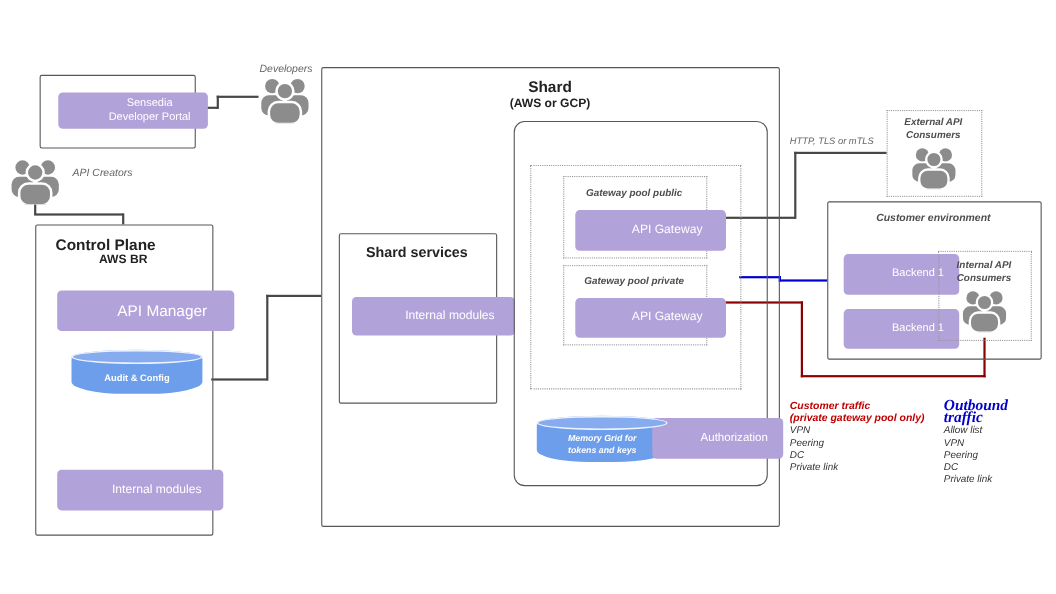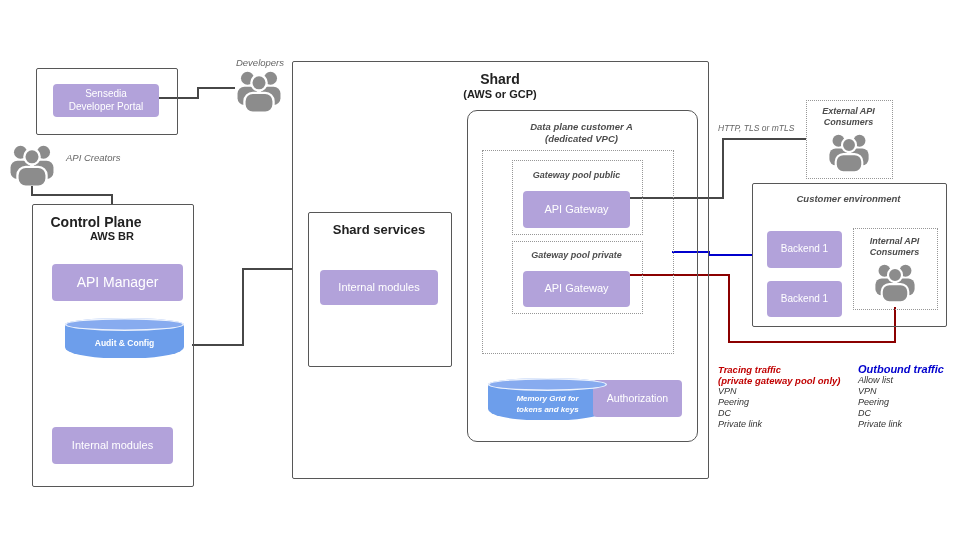--- a/index.html
+++ b/index.html
@@ -3,21 +3,21 @@
 <meta charset="utf-8">
 <style>
   html,body{margin:0;padding:0;background:#fff;}
   .canvas{position:relative;width:960px;height:540px;background:#fff;overflow:hidden;
           font-family:"Liberation Sans",sans-serif;color:#222;}
   .abs{position:absolute;}
   .solid-box{border:1.5px solid #575757;border-radius:2px;}
   .rounded{border-radius:10px;}
   .dotted-box{border:1.5px dotted #979797;}
   .pbox{background:#b2a2da;border-radius:4px;color:#fff;display:flex;align-items:center;
-        justify-content:center;text-align:center;line-height:1.25;}
+        justify-content:center;text-align:center;line-height:1.25;padding-left:30px;}
   .center{text-align:center;}
   .bold{font-weight:bold;}
   .bi{font-weight:bold;font-style:italic;color:#4d4d4d;}
   .it{font-style:italic;color:#666;}
   .ln{background:#474747;}
   .ln-red{background:#8b0000;}
   .ln-blue{background:#0000cd;}
   .cyl{position:absolute;padding-left:24px;}
   .cyl-top{position:absolute;top:0;left:0;right:0;height:13px;background:#87abef;
            border-radius:50%;z-index:2;box-shadow:inset 0 0 0 1.5px rgba(255,255,255,.85);}
@@ -104,24 +104,20 @@
 
   <div class="abs solid-box" style="left:292px;top:61px;width:415px;height:416px;"></div>
   <div class="abs center bold" style="left:430px;top:71px;width:140px;font-size:14px;">Shard</div>
   <div class="abs center bold" style="left:430px;top:88px;width:140px;font-size:11px;">(AWS or GCP)</div>
 
   <div class="abs solid-box" style="left:308px;top:212px;width:142px;height:153px;"></div>
   <div class="abs center bold" style="left:308px;top:222px;width:142px;font-size:13px;">Shard services</div>
   <div class="abs pbox" style="left:320px;top:270px;width:118px;height:35px;font-size:11px;">Internal modules</div>
 
   <div class="abs solid-box rounded" style="left:467px;top:110px;width:229px;height:330px;"></div>
-  <div class="abs center bi" style="left:467px;top:121px;width:229px;font-size:9.5px;line-height:11.5px;">
-    <div>Data plane customer A</div>
-    <div>(dedicated VPC)</div>
-  </div>
 
   <div class="abs dotted-box" style="left:482px;top:150px;width:190px;height:202px;"></div>
 
   <div class="abs dotted-box" style="left:512px;top:160px;width:129px;height:73px;"></div>
   <div class="abs center bi" style="left:512px;top:170px;width:129px;font-size:9px;">Gateway pool public</div>
   <div class="abs pbox" style="left:523px;top:191px;width:107px;height:37px;font-size:11px;">API Gateway</div>
 
   <div class="abs dotted-box" style="left:512px;top:241px;width:129px;height:71px;"></div>
   <div class="abs center bi" style="left:512px;top:250px;width:129px;font-size:9px;">Gateway pool private</div>
   <div class="abs pbox" style="left:523px;top:271px;width:107px;height:36px;font-size:11px;">API Gateway</div>
@@ -169,29 +165,29 @@
       <circle cx="15" cy="11" r="8.5" fill="#8c8c8c"></circle>
         <circle cx="45" cy="11" r="8.5" fill="#8c8c8c"></circle>
       <rect x="2" y="22" width="26" height="24" rx="9" fill="#8c8c8c"></rect>
         <rect x="32" y="22" width="26" height="24" rx="9" fill="#8c8c8c"></rect>
       <circle cx="30" cy="17" r="10" fill="#8c8c8c" stroke="#fff" stroke-width="3"></circle>
       <rect x="11" y="30" width="38" height="26" rx="11" fill="#8c8c8c" stroke="#fff" stroke-width="3"></rect>
     </svg>
   </div>
 
   <div class="abs" style="left:718px;top:364px;width:150px;font-size:9px;line-height:11px;">
-    <div style="font-weight:bold;font-style:italic;color:#c00000;font-size:9.5px;">Tracing traffic</div>
+    <div style="font-weight:bold;font-style:italic;color:#c00000;font-size:9.5px;">Customer traffic</div>
     <div style="font-weight:bold;font-style:italic;color:#c00000;font-size:9.5px;">(private gateway pool only)</div>
     <div class="it" style="color:#333;">VPN</div>
     <div class="it" style="color:#333;">Peering</div>
     <div class="it" style="color:#333;">DC</div>
     <div class="it" style="color:#333;">Private link</div>
   </div>
   <div class="abs" style="left:858px;top:364px;width:95px;font-size:9px;line-height:11px;">
-    <div style="font-weight:bold;font-style:italic;color:#0000cd;font-size:11px;">Outbound traffic</div>
+    <div style="font-weight:bold;font-style:italic;color:#0000cd;font-size:14px;font-family:Liberation Serif, serif;">Outbound traffic</div>
     <div class="it" style="color:#333;">Allow list</div>
     <div class="it" style="color:#333;">VPN</div>
     <div class="it" style="color:#333;">Peering</div>
     <div class="it" style="color:#333;">DC</div>
     <div class="it" style="color:#333;">Private link</div>
   </div>
 
 </div>
 
 </body></html>

